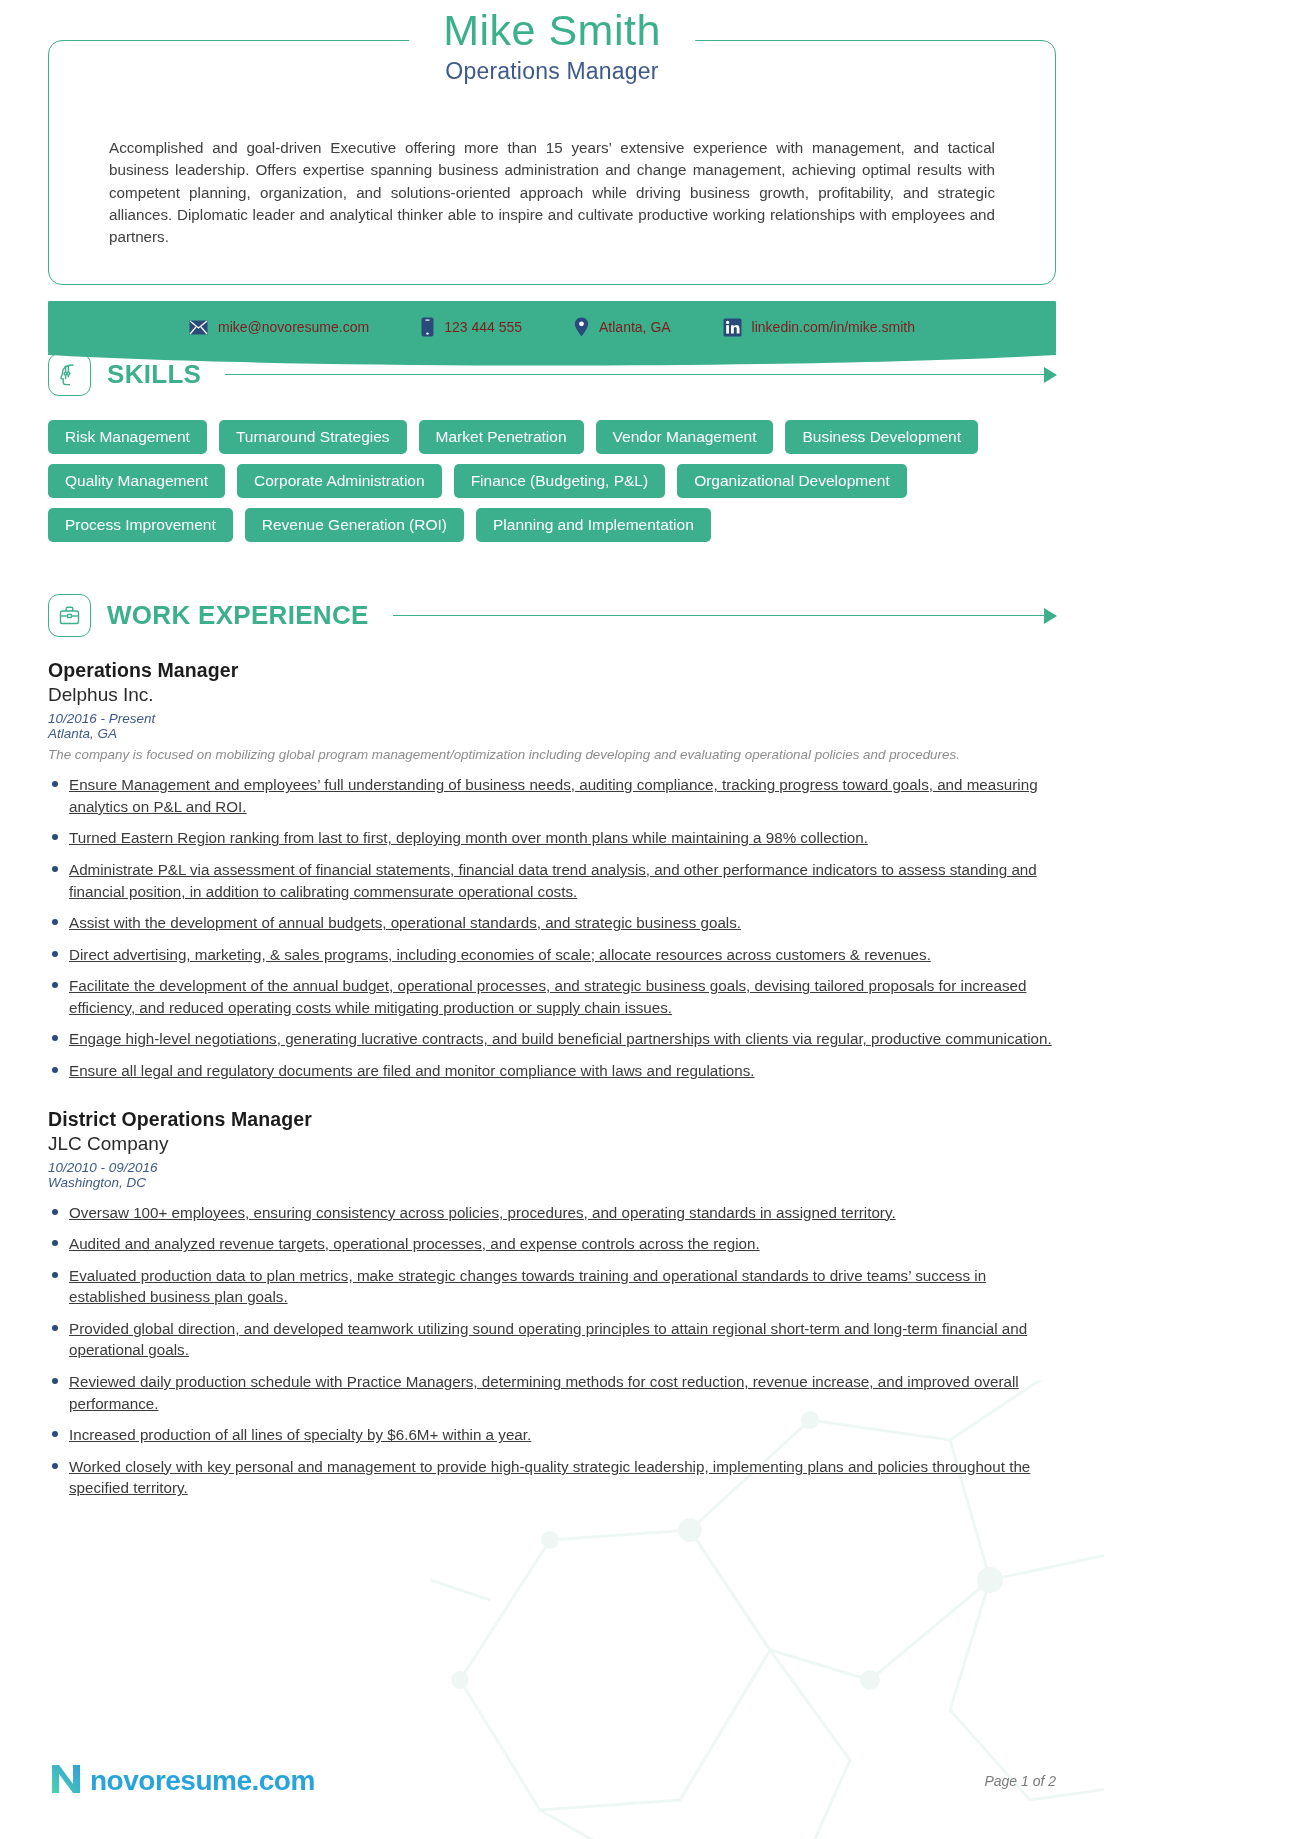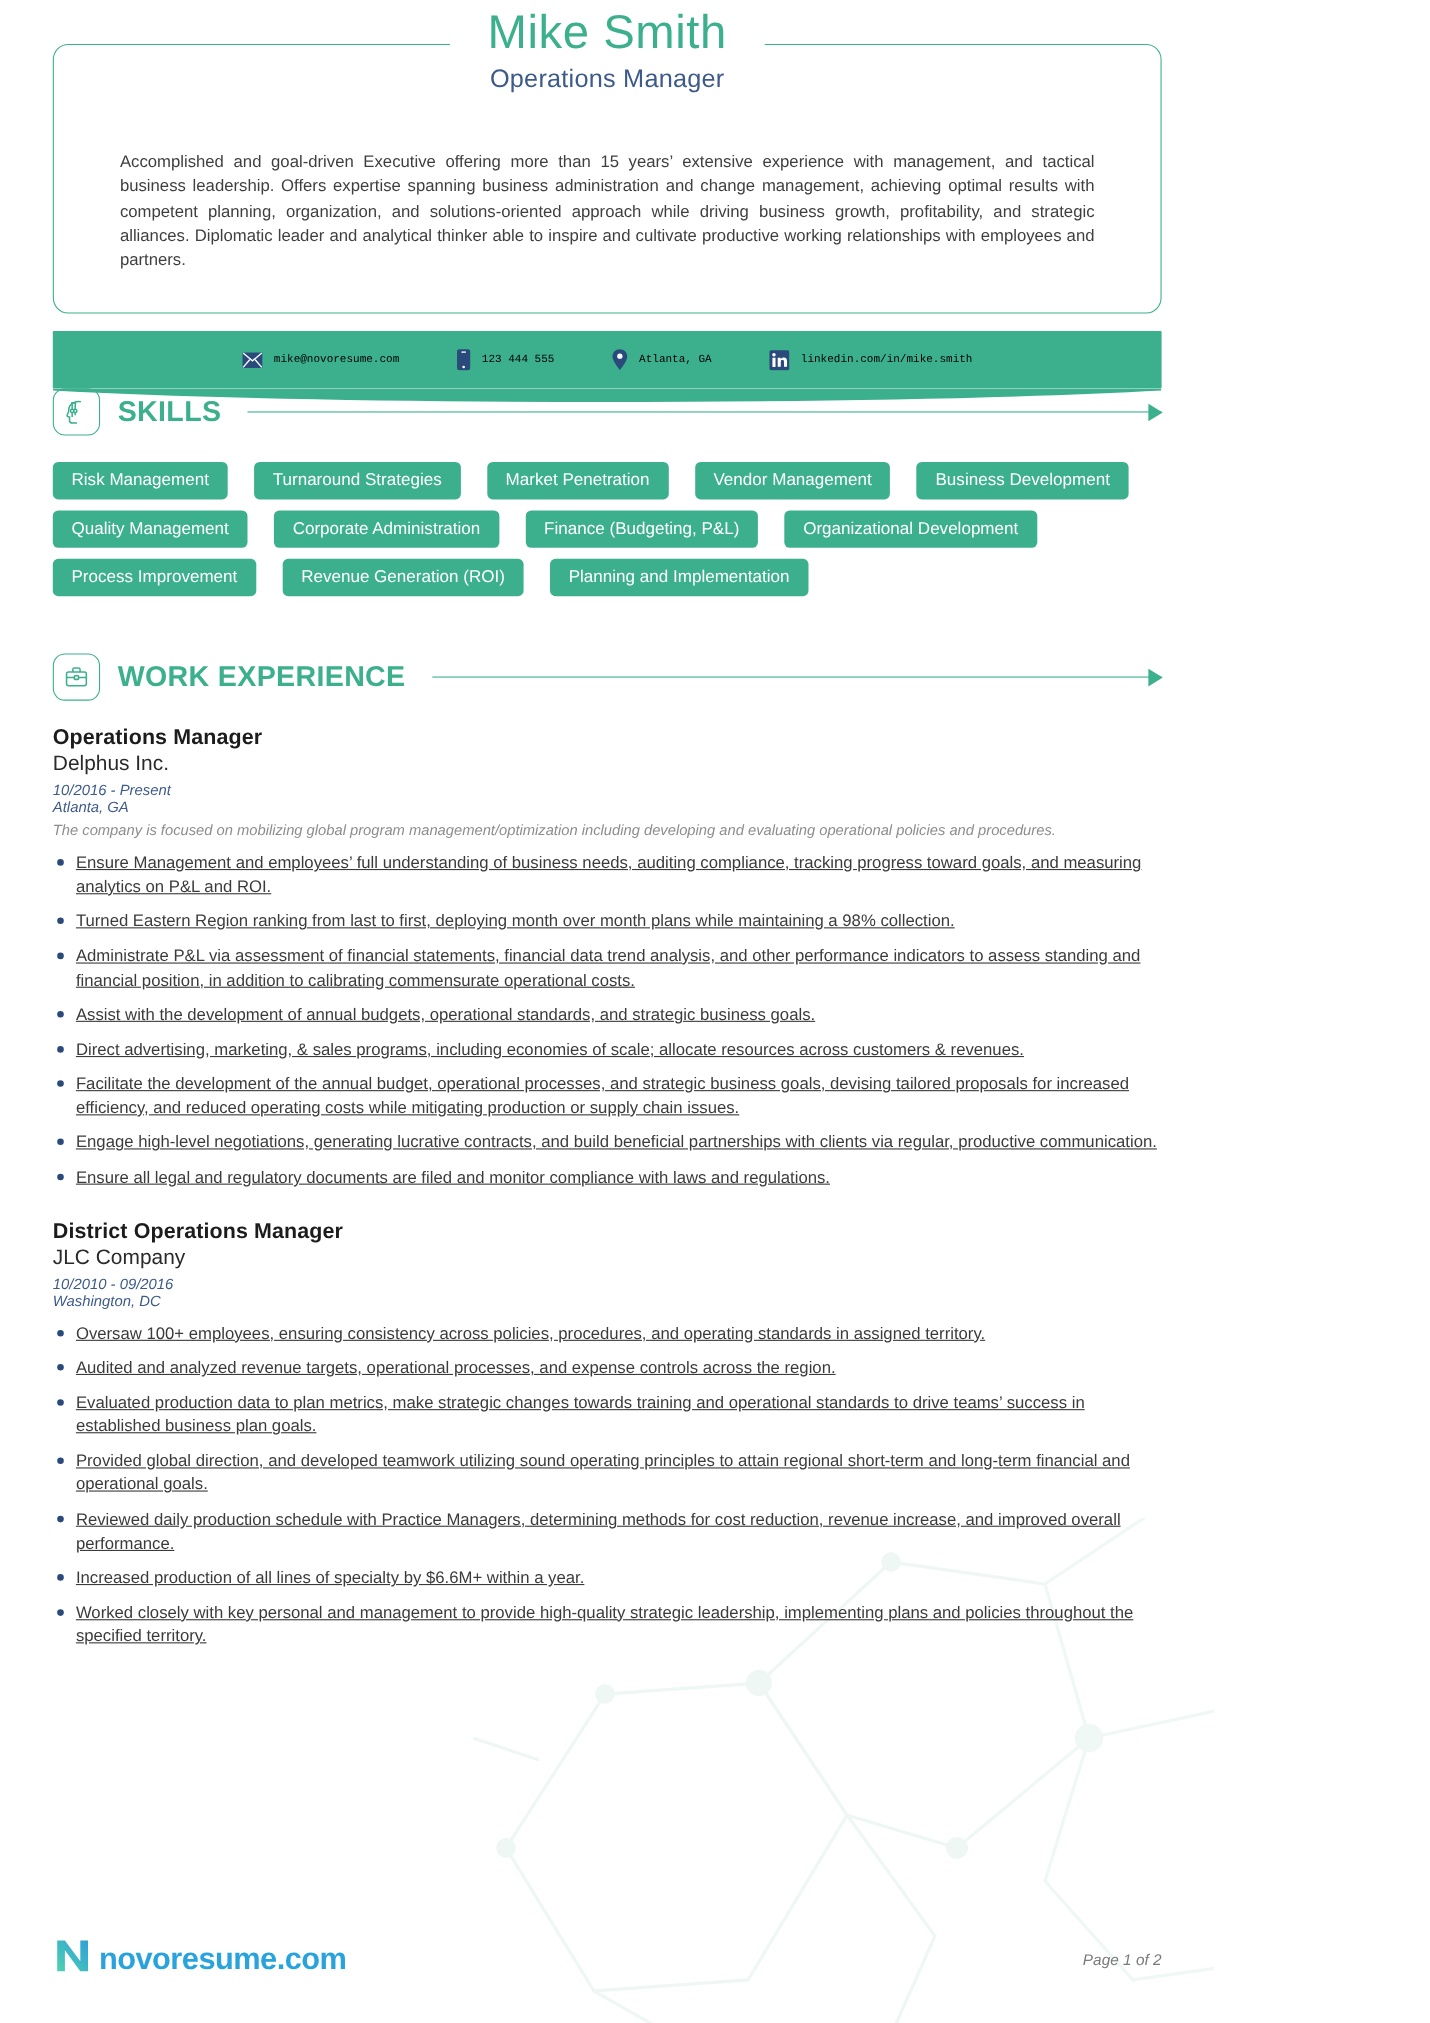--- a/index.html
+++ b/index.html
@@ -97,24 +97,23 @@
     position: absolute;
     left: 0; right: 0;
     top: 52px;
     height: 18px;
     overflow: hidden;
   }
   .contact-item {
     display: flex;
     align-items: center;
     gap: 10px;
-    color: #000000;
-    font-size: 10px;
+    color: #7f1d1d;
+    font-size: 14px;
     padding: 0 26px;
-    font-family: Liberation Mono, monospace;
   }
   .contact-item .ico { display: flex; align-items: center; }
   .contact-item .txt { white-space: nowrap; }
 
   
   .section-head {
     display: flex;
     align-items: center;
     margin: 0 48px;
     gap: 16px;
@@ -147,21 +146,21 @@
     border-left: 13px solid #3cb08d;
     border-top: 8px solid transparent;
     border-bottom: 8px solid transparent;
   }
 
   
   .skills-wrap {
     margin: 24px 48px 0 48px;
     display: flex;
     flex-wrap: wrap;
-    gap: 10px 24px;
+    gap: 10px 12px;
     max-width: 1160px;
   }
   .skill-tag {
     background: #3cb08d;
     color: #ffffff;
     font-size: 15.5px;
     padding: 8px 17px 9px 17px;
     border-radius: 5px;
     white-space: nowrap;
     line-height: 1.1;

